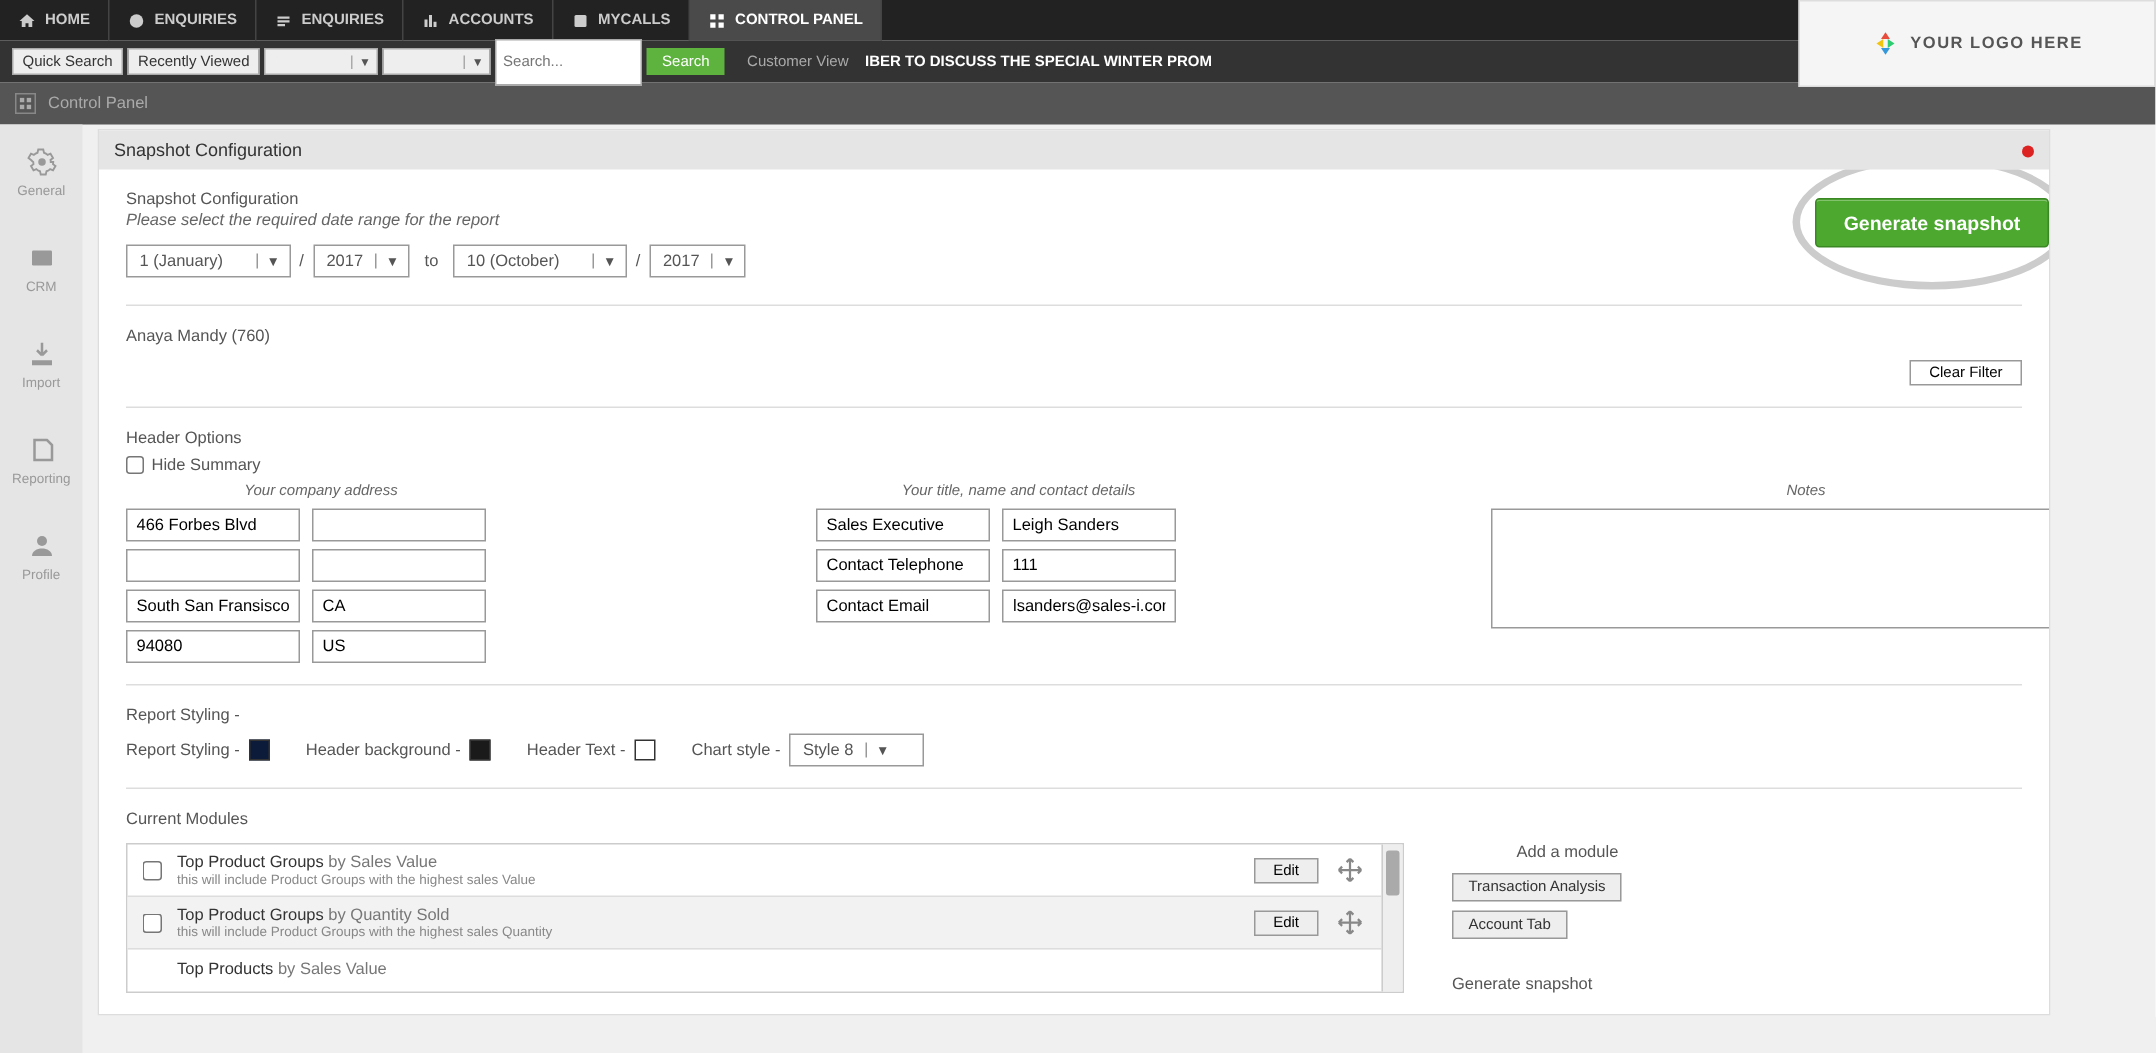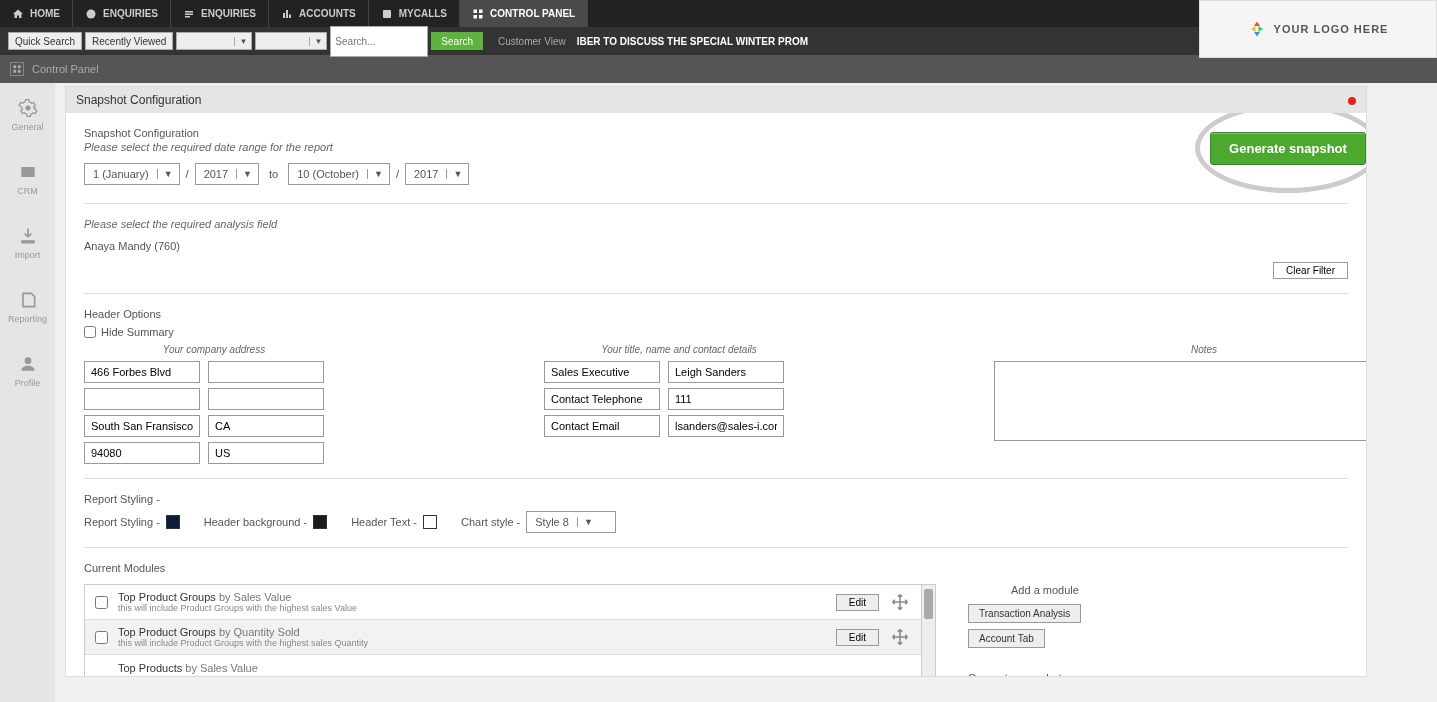--- a/index.html
+++ b/index.html
@@ -53,21 +53,21 @@
 
 
 .gen-highlight { position:absolute; right:-15px; top:-10px; width:186px; height:90px; border:5px solid #ccc; border-radius:50%; display:flex; align-items:center; justify-content:center; }
 .gen-btn { background:#4ca82f; color:#fff; border:1px solid #3a8824; padding:8px 18px; font-size:13px; font-weight:bold; border-radius:3px; box-shadow: inset 0 1px 0 rgba(255,255,255,.3); cursor:pointer; }
 
 
 .daterow { display:flex; align-items:center; gap:6px; font-size:11px; color:#555; margin-bottom:18px; }
 .sel { border:1px solid #999; background:#fff; height:22px; display:flex; align-items:center; }
 .sel .val { padding: 0 8px; }
 .sel .car { border-left:1px solid #999; padding: 0 6px; font-size:9px; color:#555; cursor:pointer; }
-.sel.w1 { min-width: 90px; }
+.sel.w1 { min-width: 90px; gap: 14px; }
 .sel.w2 { min-width: 42px; }
 
 hr.div { border:0; border-top:1px solid #ddd; margin: 14px 0; }
 
 .clearfilt { float:right; border:1px solid #999; background:#fff; padding:2px 12px; font-size:10px; cursor:pointer; }
 
 .sect-title { font-size:11px; color:#555; margin-bottom:6px; }
 .chk-row { display:flex; align-items:center; gap:5px; font-size:11px; color:#555; margin-bottom:6px; }
 .chk-row input { width:12px; height:12px; }
 
@@ -307,21 +307,20 @@
         </div>
       <span>/</span>
       <div class="sel w2">
           <span class="val">2017</span>
           <span class="car">▼</span>
         </div>
     </div>
 
     <hr class="div">
 
-    <div class="cfg-sub">Please select the required analysis field</div>
     <div style="color:#555; margin-bottom:10px;">Anaya Mandy (760)</div>
     <button class="clearfilt">Clear Filter</button>
     <div style="clear:both;"></div>
 
     <hr class="div">
 
     <div class="sect-title">Header Options</div>
     <label class="chk-row">
       <input type="checkbox" style="">
       <span>Hide Summary</span>

